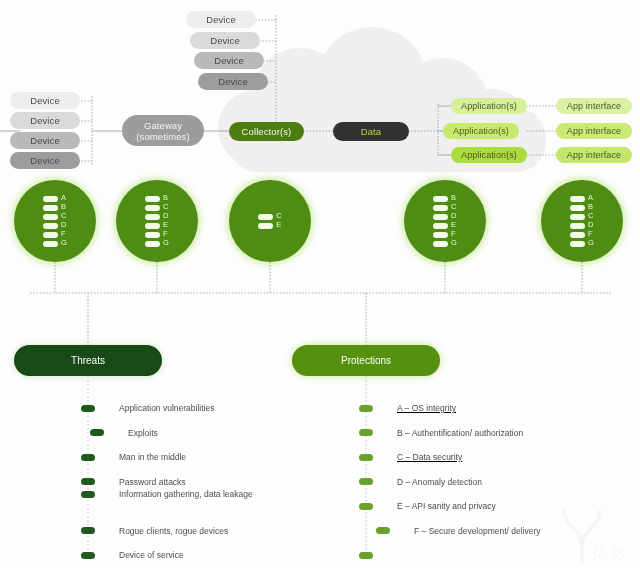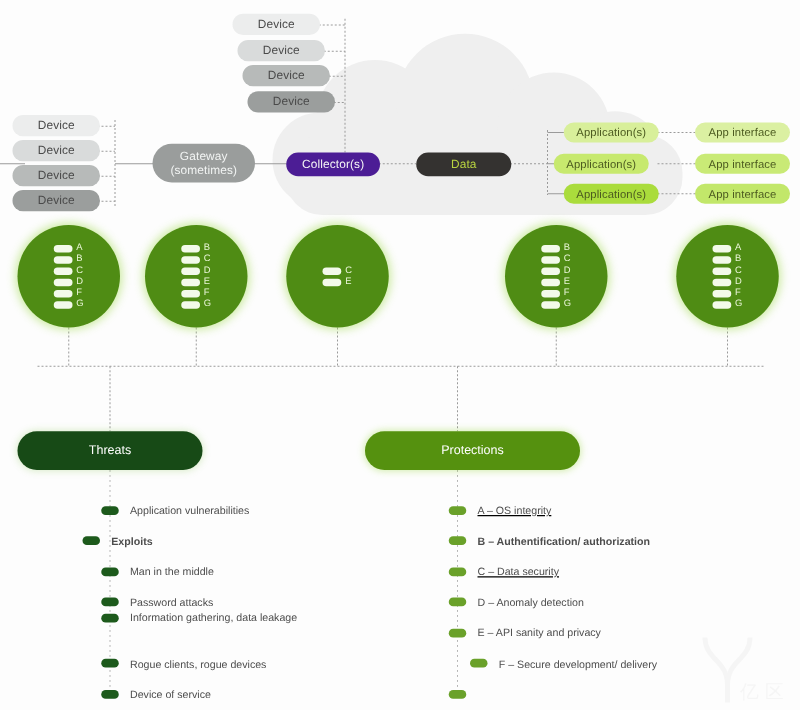--- a/index.html
+++ b/index.html
@@ -20,21 +20,21 @@
   .pill-device{font-size:9.5px;color:#4a4a4a;height:17px;}
   .d1{background:#eceded;}
   .d2{background:#d9dbdb;}
   .d3{background:#b7bab9;}
   .d4{background:#9b9e9d;}
 
   .pill-gw{
     background:#9a9d9c;color:#f2f4f3;font-size:9.5px;line-height:11px;
     height:31px;flex-direction:column;border-radius:16px;
   }
-  .pill-collector{background:#4c1d95;color:#f4f5f5;font-size:9.5px;height:19px;}
+  .pill-collector{background:#4d7c0f;color:#f4f5f5;font-size:9.5px;height:19px;}
   .pill-data{background:#343230;color:#b9d440;font-size:9.5px;height:19px;text-align:right;}
 
   .pill-app{font-size:9px;color:#4c5a20;height:16px;}
   .a1{background:#d8ef9a;}
   .a2{background:#c7e96e;}
   .a3{background:#aadc3c;}
 
   .pill-appif{font-size:9px;color:#4c5a20;height:16px;}
   .i1{background:#dbf0a2;}
   .i2{background:#c9ea76;}
@@ -55,21 +55,21 @@
   
   .sechead{
     position:absolute;border-radius:999px;height:31px;
     display:flex;align-items:center;justify-content:center;
     font-size:10px;color:#ffffff;
   }
   .threats-head{background:#174a16;box-shadow:0 0 6px 1px rgba(120,190,60,.25);}
   .prot-head{background:#55910f;box-shadow:0 0 6px 1px rgba(150,215,60,.4);}
 
   
-  .listitem{position:absolute;display:flex;align-items:center;gap:9px;height:12px;}
+  .listitem{position:absolute;display:flex;align-items:center;gap:24px;height:12px;}
   .bullet{width:14px;height:7px;border-radius:4px;flex:0 0 auto;}
   .bullet-dark{background:#1d5a1c;}
   .bullet-green{background:#6aa12a;}
   .litext{font-size:8.5px;color:#4d4d4d;white-space:nowrap;line-height:12px;}
 
   
   .watermark{position:absolute;opacity:.5;}
 </style>
 </head>
 <body>
@@ -312,30 +312,30 @@
       <div class="crow">
         <span class="cbar"></span>
         <span class="clab">G</span>
       </div>
     </div>
 </div>
 
 <div class="sechead threats-head" style="left:14px;top:345px;width:148px;">
   <span>Threats</span>
 </div>
-<div class="sechead prot-head" style="left:292px;top:345px;width:172px;justify-content:center;">
+<div class="sechead prot-head" style="left:292px;top:345px;width:148px;justify-content:center;">
   <span>Protections</span>
 </div>
 
 <div id="threats-list">
     <div class="listitem" style="left: 81px; top: 402px;">
       <span class="bullet bullet-dark"></span>
       <span class="litext">Application vulnerabilities</span>
     </div>
-    <div class="listitem" style="left: 66px; top: 426.5px; font-weight: bold;">
+    <div class="listitem" style="left: 90px; top: 426.5px;">
       <span class="bullet bullet-dark"></span>
       <span class="litext">Exploits</span>
     </div>
     <div class="listitem" style="left: 81px; top: 451px;">
       <span class="bullet bullet-dark"></span>
       <span class="litext">Man in the middle</span>
     </div>
     <div class="listitem" style="left: 81px; top: 475.5px; text-align: center;">
       <span class="bullet bullet-dark"></span>
       <span class="litext">Password attacks</span>
@@ -351,21 +351,21 @@
     <div class="listitem" style="left: 81px; top: 549px;">
       <span class="bullet bullet-dark"></span>
       <span class="litext">Device of service</span>
     </div>
   </div>
 <div id="protections-list">
     <div class="listitem" style="left: 359px; top: 402px; text-decoration: underline;">
       <span class="bullet bullet-green"></span>
       <span class="litext">A – OS integrity</span>
     </div>
-    <div class="listitem" style="left: 359px; top: 426.5px; font-weight: bold;">
+    <div class="listitem" style="left: 359px; top: 426.5px;">
       <span class="bullet bullet-green"></span>
       <span class="litext">B – Authentification/ authorization</span>
     </div>
     <div class="listitem" style="left: 359px; top: 451px; text-decoration: underline;">
       <span class="bullet bullet-green"></span>
       <span class="litext">C – Data security</span>
     </div>
     <div class="listitem" style="left: 359px; top: 475.5px;">
       <span class="bullet bullet-green"></span>
       <span class="litext">D – Anomaly detection</span>

